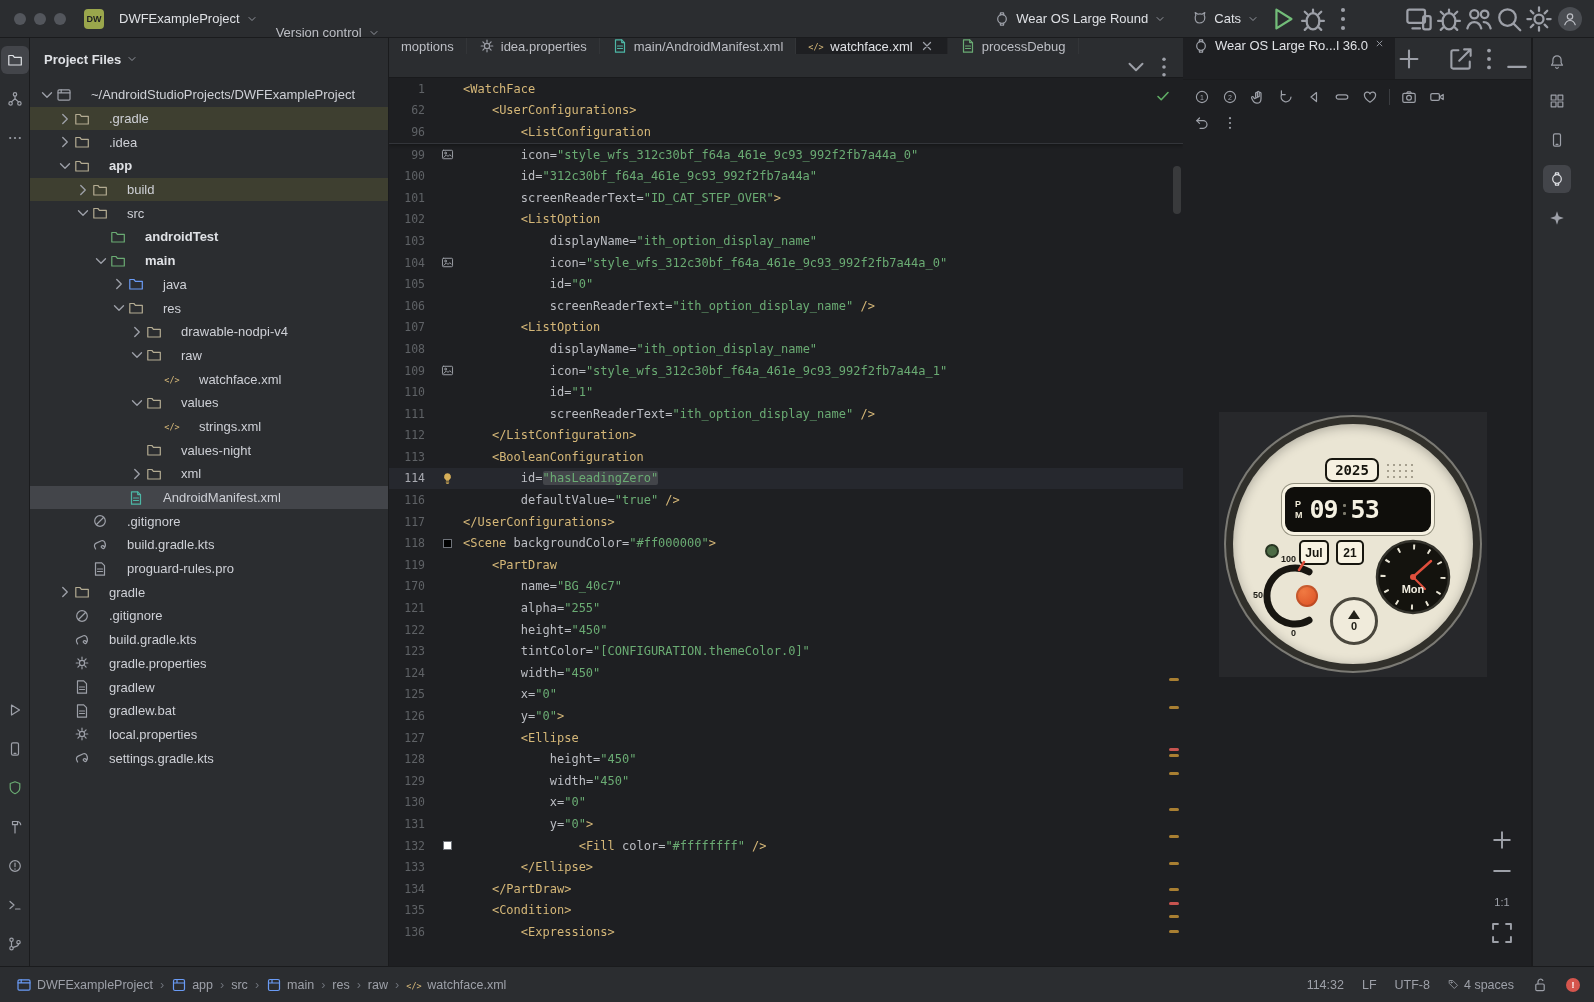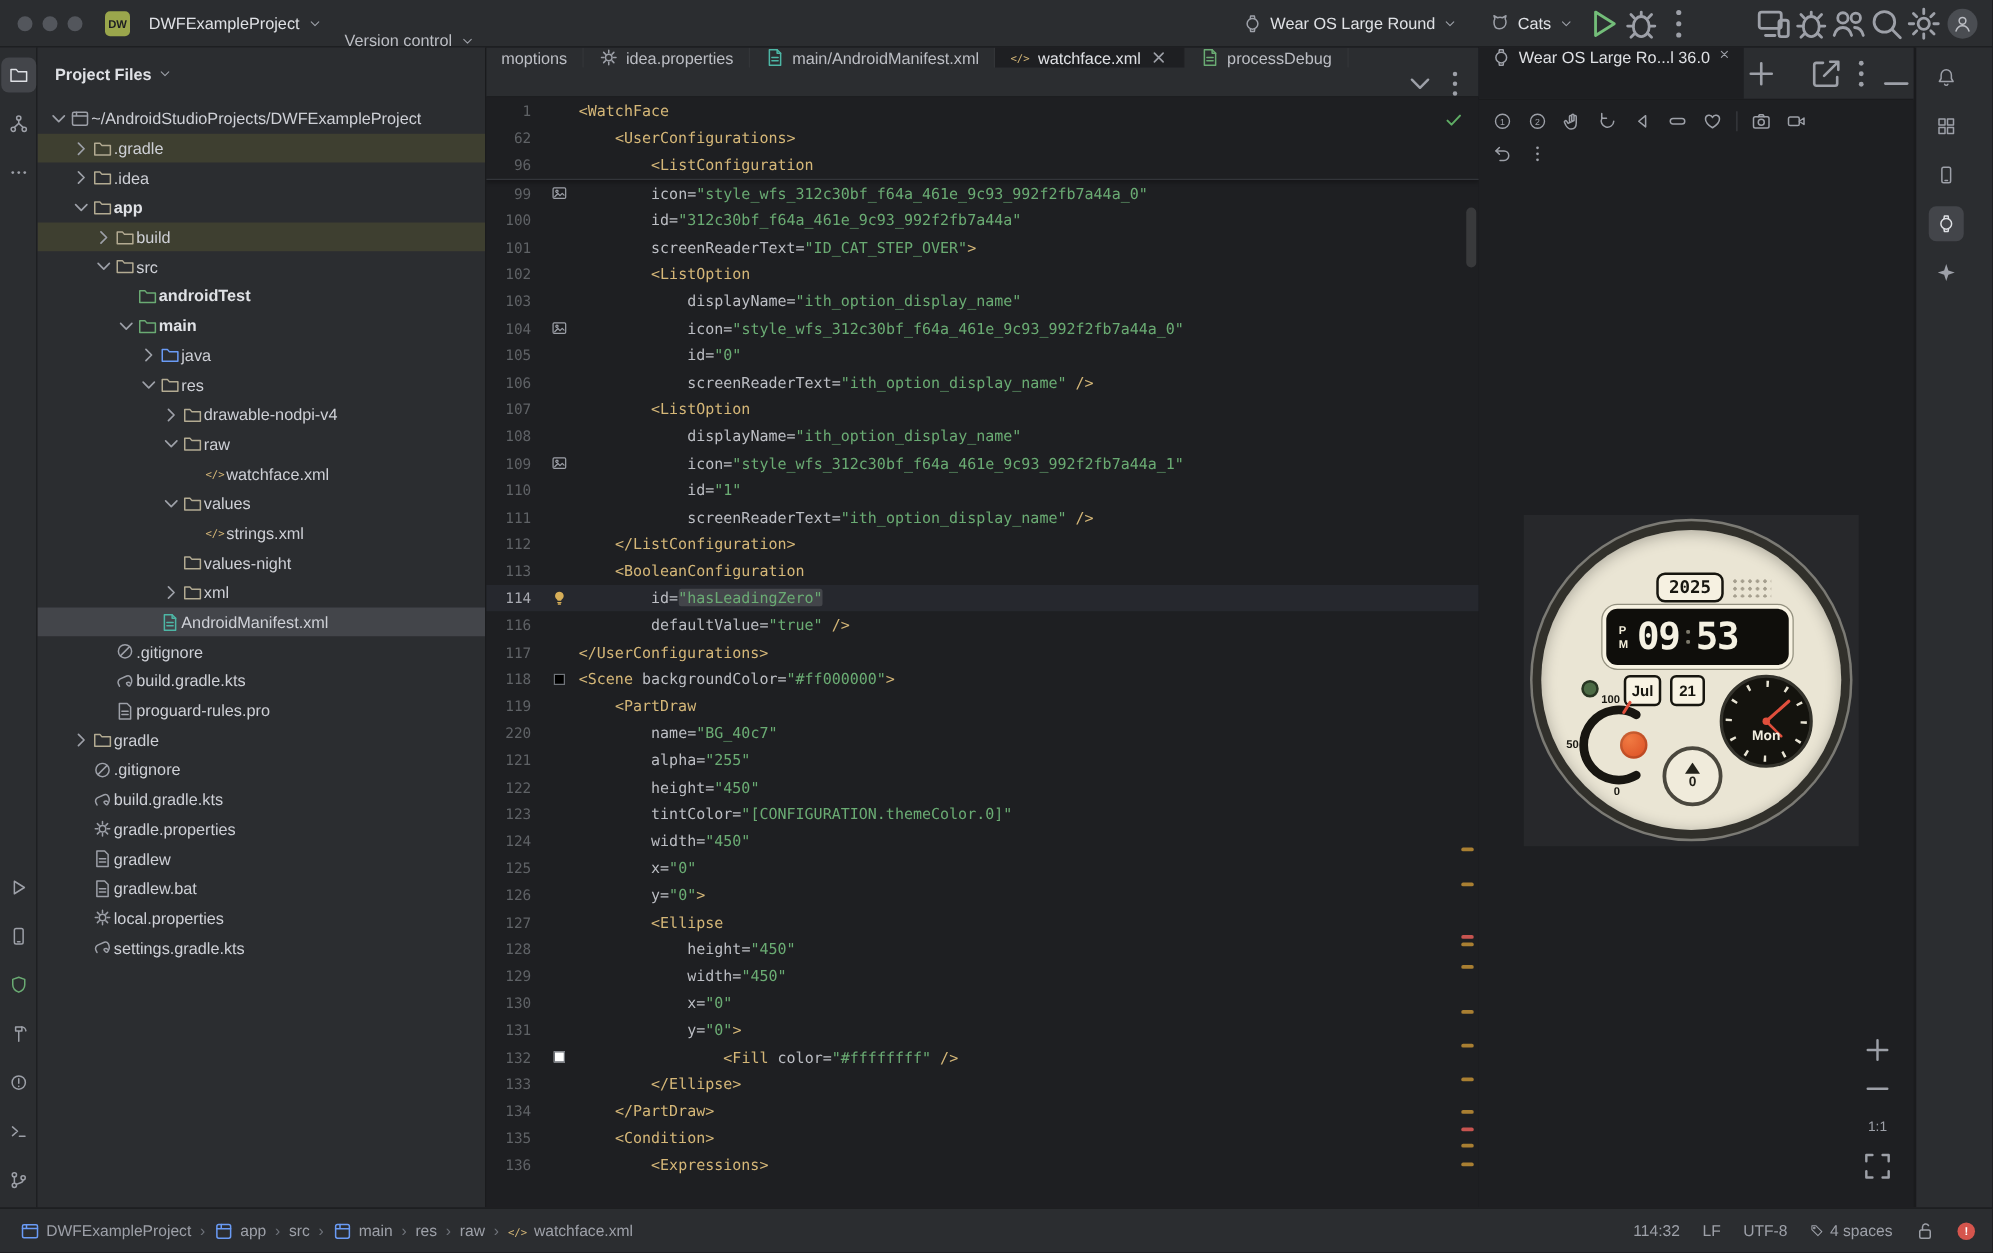--- a/index.html
+++ b/index.html
@@ -39,21 +39,21 @@
   .stripe-btn.active { background: #43454a; color: #dfe1e5; }
 
   
   #project-panel { position: absolute; left: 30px; top: 38px; width: 359px; height: 928px; background: #2b2d30; border-right: 1px solid #1a1b1d; overflow: hidden; }
   .panel-header { height: 42px; display: flex; align-items: center; gap: 5px; padding: 0 14px; font-size: 13px; font-weight: 700; color: #dfe1e5; }
   #tree { padding-top: 3px; }
   .tree-row { height: 23.7px; display: flex; align-items: center; font-size: 13px; color: #ced0d6; white-space: nowrap; overflow: hidden; }
   .tree-row.row-selected { background: #43454a; }
   .tree-row.row-olive { background: #3e3f30; }
   .tree-row .chev { width: 18px; height: 16px; display: inline-flex; align-items: center; justify-content: center; color: #9da0a8; flex: none; }
-  .tree-row .label { margin-left: 1px; }
+  .tree-row .label { margin-left: 19px; }
   .tree-row.bold .label { font-weight: 700; color: #dfe1e5; }
 
   
   #editor { position: absolute; left: 389px; top: 38px; width: 794px; height: 928px; background: #1e1f22; overflow: hidden; }
   #tabbar { height: 40px; background: #2b2d30; border-bottom: 1px solid #1a1b1d; display: flex; align-items: stretch; flex-direction: column; }
   .tab { display: flex; align-items: center; gap: 6px; padding: 0 12px; font-size: 13px; color: #bcbec4; border-right: 1px solid rgba(255,255,255,0.04); white-space: nowrap; overflow: hidden; }
   .tab.active { background: #1e1f22; color: #dfe1e5; }
   .tab .tab-close { width: 16px; height: 16px; display: inline-flex; align-items: center; justify-content: center; color: #9da0a8; }
   #tabbar-controls { margin-left: auto; display: flex; align-items: center; padding-right: 6px; gap: 2px; }
   .tabctl { width: 26px; height: 26px; display: flex; align-items: center; justify-content: center; color: #9da0a8; border-radius: 4px; }
@@ -87,21 +87,21 @@
   .tool-btn { width: 26px; height: 24px; display: flex; align-items: center; justify-content: center; color: #9da0a8; border-radius: 4px; }
   .tool-div { width: 1px; height: 16px; background: #3a3c40; margin: 0 4px; }
 
   #device-square { position: absolute; left: 36px; top: 374px; width: 268px; height: 265px; background: #27282b; }
   #watch { position: absolute; left: 14px; top: 12px; width: 240px; height: 240px; border-radius: 50%; background: #eae5d4; box-shadow: 0 0 0 7px #31302b, 0 0 0 9px #7b7a74, inset 0 2px 12px rgba(0,0,0,0.28); }
   #watch > div { position: absolute; }
   .w-year { left: 92px; top: 34px; width: 54px; height: 24px; background: #f6f1e1; border: 2.5px solid #17160f; border-radius: 7px; display: flex; align-items: center; justify-content: center; font-family: "DejaVu Sans Mono", monospace; font-weight: 700; font-size: 14px; color: #17160f; }
   .w-dots { left: 152px; top: 38px; width: 32px; height: 16px; background-image: radial-gradient(#a59f8e 1.3px, transparent 1.4px); background-size: 6px 6px; }
   .w-time { left: 52px; top: 63px; width: 146px; height: 45px; background: #0f0e0b; border-radius: 9px; box-shadow: 0 0 0 3px #f7f2e2, 0 0 0 4px #93907f; display: flex; align-items: center; }
   .w-ampm { display: flex; flex-direction: column; gap: 2px; margin: 0 7px 0 10px; font-size: 9px; font-weight: 700; color: #f1ecd9; line-height: 9px; }
-  .w-hh, .w-mm { font-family: "DejaVu Sans Mono", monospace; font-weight: 700; font-size: 30px; color: #f5f1e2; letter-spacing: -1px; }
+  .w-hh, .w-mm { font-family: "DejaVu Sans Mono", monospace; font-weight: 700; font-size: 25px; color: #f5f1e2; letter-spacing: -1px; }
   .w-colon { display: flex; flex-direction: column; gap: 5px; margin: 0 5px; }
   .w-colon i { width: 3px; height: 3px; background: #7d7a6c; border-radius: 1px; }
   .w-green-dot { left: 32px; top: 120px; width: 14px; height: 14px; border-radius: 50%; background: #4c6b45; border: 2px solid #283522; }
   .w-date { height: 25px; background: #f8f3e3; border: 2px solid #17160f; border-radius: 5px; font-size: 12px; font-weight: 700; color: #17160f; display: flex; align-items: center; justify-content: center; }
   .w-mon { left: 66px; top: 116px; width: 30px; }
   .w-day { left: 103px; top: 116px; width: 28px; }
   .w-subdial { left: 142px; top: 115px; width: 76px; height: 76px; }
   .w-weekday { position: absolute; left: 0; right: 0; top: 44px; text-align: center; font-size: 11px; font-weight: 700; color: #f2eee0; }
   .w-gauge { left: 22px; top: 128px; width: 84px; height: 92px; }
   .w-gauge span { position: absolute; font-size: 9px; font-weight: 700; color: #1b1a14; }
@@ -768,21 +768,21 @@
         <div class="code-line"><span class="ln">112</span><span class="gslot"></span><span class="code-text" style="padding-left: 32.92px;"><span class="tk-t">&lt;/ListConfiguration&gt;</span></span></div>
         <div class="code-line"><span class="ln">113</span><span class="gslot"></span><span class="code-text" style="padding-left: 32.92px;"><span class="tk-t">&lt;BooleanConfiguration</span></span></div>
         <div class="code-line current"><span class="ln">114</span><span class="gslot"><svg viewBox="0 0 16 16">
               <path d="M8 1.6a4.2 4.2 0 012.6 7.5c-.5.4-.9 1-.9 1.6H6.3c0-.6-.4-1.2-.9-1.6A4.2 4.2 0 018 1.6z" fill="#d6ae58"></path>
               <path d="M6.4 12.4h3.2M7 14h2" stroke="#d6ae58" stroke-width="1.2" stroke-linecap="round"></path>
             </svg></span><span class="code-text" style="padding-left: 61.84px;"><span class="tk-a">id</span><span class="tk-d">=</span><span class="tk-s tk-hl">"hasLeadingZero"</span></span></div>
         <div class="code-line"><span class="ln">116</span><span class="gslot"></span><span class="code-text" style="padding-left: 61.84px;"><span class="tk-a">defaultValue</span><span class="tk-d">=</span><span class="tk-s">"true"</span><span class="tk-t"> /&gt;</span></span></div>
         <div class="code-line"><span class="ln">117</span><span class="gslot"></span><span class="code-text" style="padding-left: 4px;"><span class="tk-t">&lt;/UserConfigurations&gt;</span></span></div>
         <div class="code-line"><span class="ln">118</span><span class="gslot"><span class="swatch" style="background:#000"></span></span><span class="code-text" style="padding-left: 4px;"><span class="tk-t">&lt;Scene</span><span class="tk-d"> </span><span class="tk-a">backgroundColor</span><span class="tk-d">=</span><span class="tk-s">"#ff000000"</span><span class="tk-t">&gt;</span></span></div>
         <div class="code-line"><span class="ln">119</span><span class="gslot"></span><span class="code-text" style="padding-left: 32.92px;"><span class="tk-t">&lt;PartDraw</span></span></div>
-        <div class="code-line"><span class="ln">220</span><span class="gslot"></span><span class="code-text" style="padding-left: 61.84px;"><span class="tk-a">name</span><span class="tk-d">=</span><span class="tk-s">"BG_40c7"</span></span></div>
+        <div class="code-line"><span class="ln">170</span><span class="gslot"></span><span class="code-text" style="padding-left: 61.84px;"><span class="tk-a">name</span><span class="tk-d">=</span><span class="tk-s">"BG_40c7"</span></span></div>
         <div class="code-line"><span class="ln">121</span><span class="gslot"></span><span class="code-text" style="padding-left: 61.84px;"><span class="tk-a">alpha</span><span class="tk-d">=</span><span class="tk-s">"255"</span></span></div>
         <div class="code-line"><span class="ln">122</span><span class="gslot"></span><span class="code-text" style="padding-left: 61.84px;"><span class="tk-a">height</span><span class="tk-d">=</span><span class="tk-s">"450"</span></span></div>
         <div class="code-line"><span class="ln">123</span><span class="gslot"></span><span class="code-text" style="padding-left: 61.84px;"><span class="tk-a">tintColor</span><span class="tk-d">=</span><span class="tk-s">"[CONFIGURATION.themeColor.0]"</span></span></div>
         <div class="code-line"><span class="ln">124</span><span class="gslot"></span><span class="code-text" style="padding-left: 61.84px;"><span class="tk-a">width</span><span class="tk-d">=</span><span class="tk-s">"450"</span></span></div>
         <div class="code-line"><span class="ln">125</span><span class="gslot"></span><span class="code-text" style="padding-left: 61.84px;"><span class="tk-a">x</span><span class="tk-d">=</span><span class="tk-s">"0"</span></span></div>
         <div class="code-line"><span class="ln">126</span><span class="gslot"></span><span class="code-text" style="padding-left: 61.84px;"><span class="tk-a">y</span><span class="tk-d">=</span><span class="tk-s">"0"</span><span class="tk-t">&gt;</span></span></div>
         <div class="code-line"><span class="ln">127</span><span class="gslot"></span><span class="code-text" style="padding-left: 61.84px;"><span class="tk-t">&lt;Ellipse</span></span></div>
         <div class="code-line"><span class="ln">128</span><span class="gslot"></span><span class="code-text" style="padding-left: 90.76px;"><span class="tk-a">height</span><span class="tk-d">=</span><span class="tk-s">"450"</span></span></div>
         <div class="code-line"><span class="ln">129</span><span class="gslot"></span><span class="code-text" style="padding-left: 90.76px;"><span class="tk-a">width</span><span class="tk-d">=</span><span class="tk-s">"450"</span></span></div>
         <div class="code-line"><span class="ln">130</span><span class="gslot"></span><span class="code-text" style="padding-left: 90.76px;"><span class="tk-a">x</span><span class="tk-d">=</span><span class="tk-s">"0"</span></span></div>

